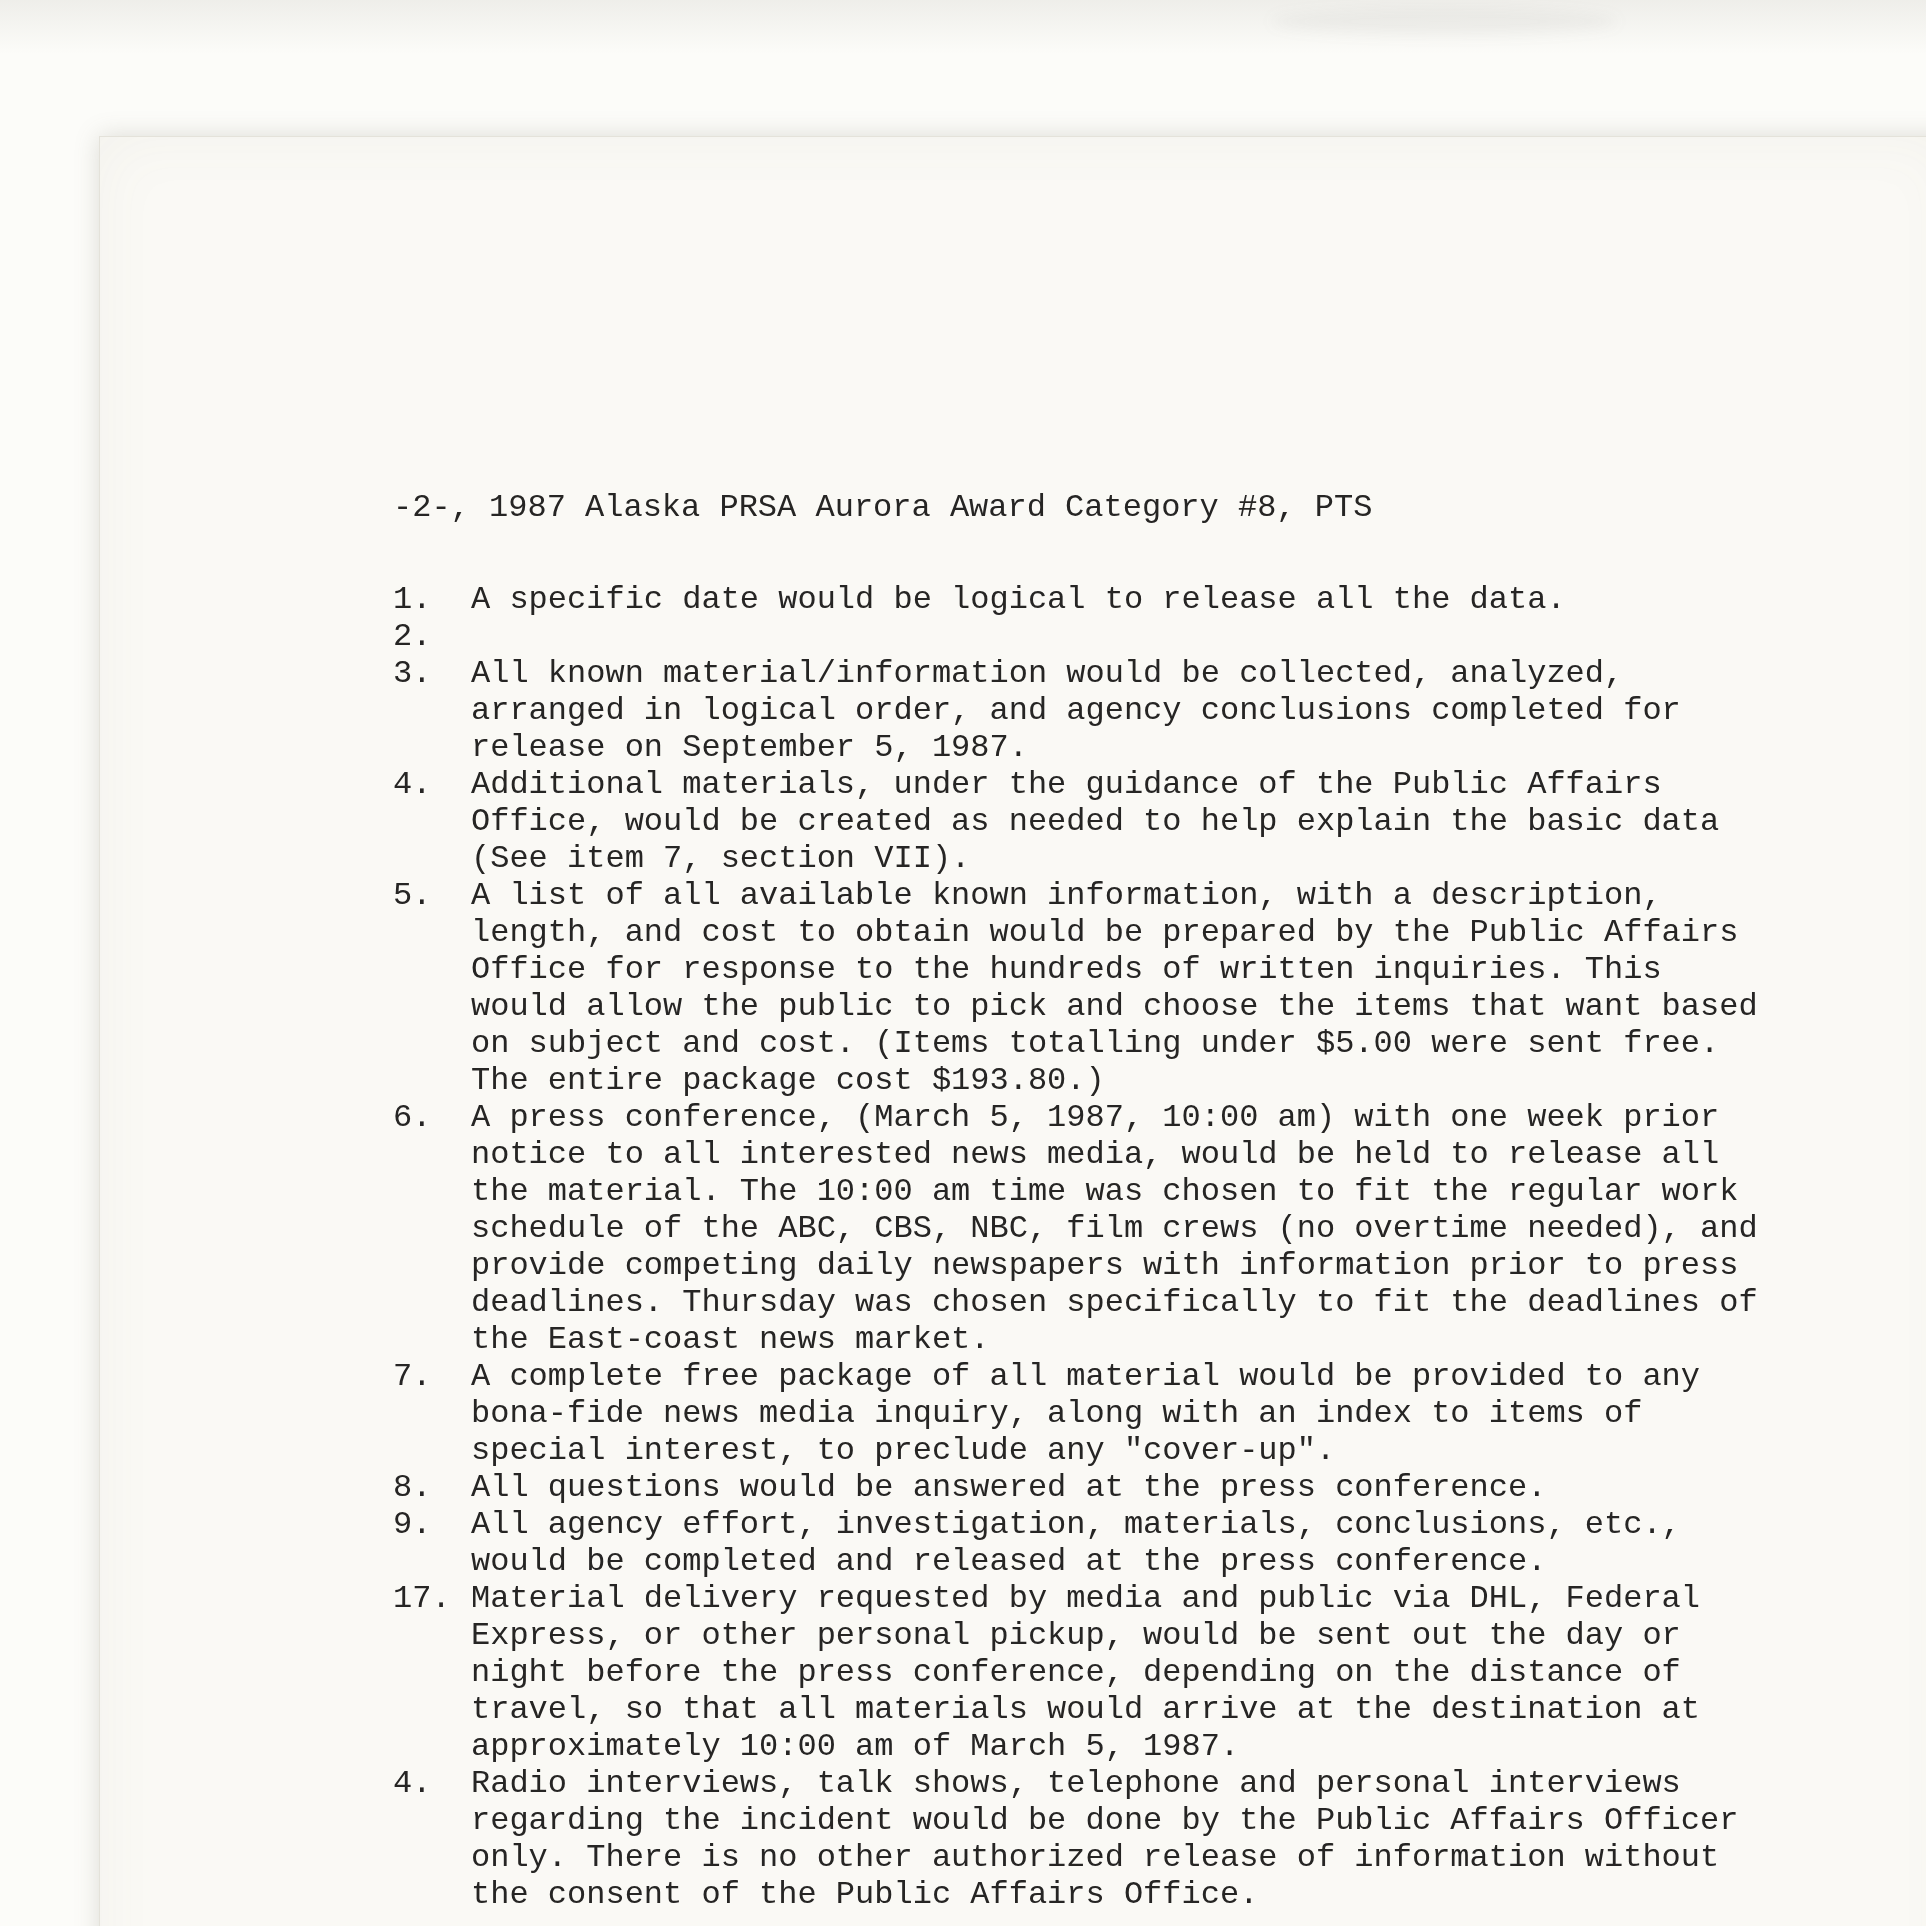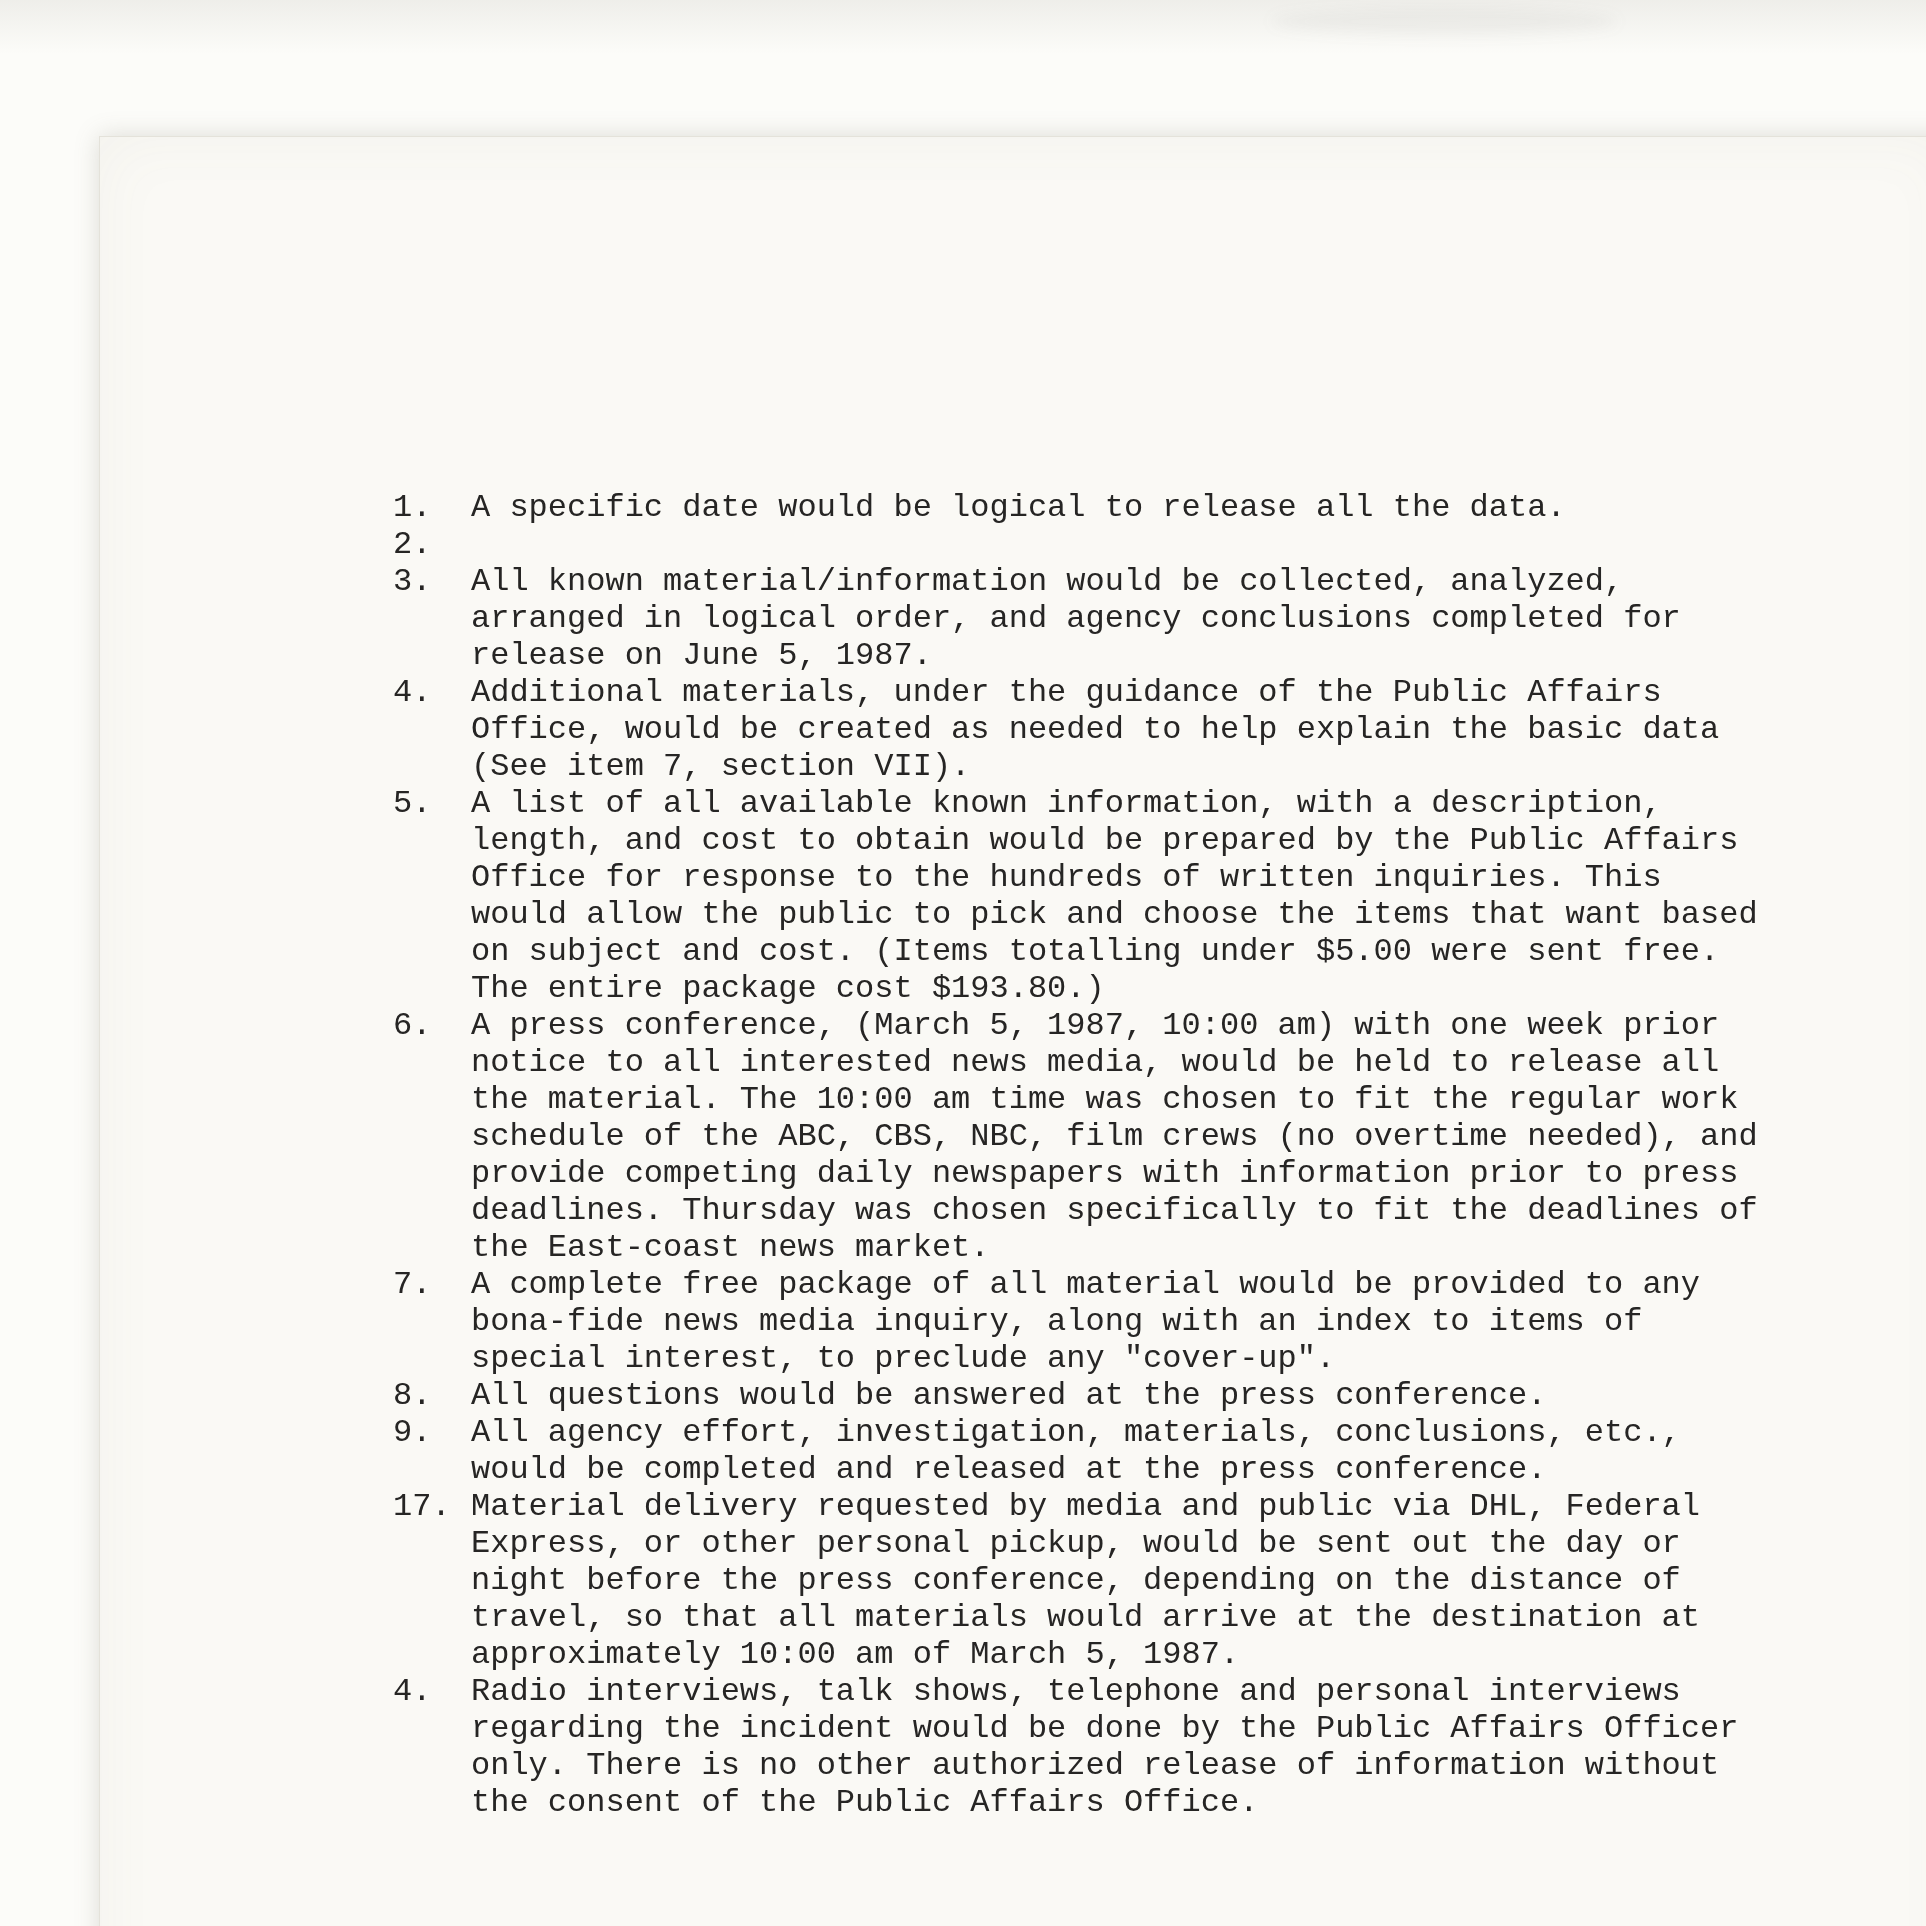--- a/index.html
+++ b/index.html
@@ -70,33 +70,34 @@
   }
 </style>
 </head>
 <body>
 
 <div class="scan-edge"></div>
 <div class="smudge a"></div>
 
 <div class="paper">
   <div class="content">
+    <div class="doc-header">-2-, 1987 Alaska PRSA Aurora Award Category #8, PTS</div>
     <div class="list">
         <div class="item">
           <span class="num">1.</span>
           <span class="txt">A specific date would be logical to release all the data.</span>
         </div>
         <div class="item">
           <span class="num">2.</span>
         </div>
         <div class="item">
           <span class="num">3.</span>
           <span class="txt">All known material/information would be collected, analyzed,
 arranged in logical order, and agency conclusions completed for
-release on June 5, 1987.</span>
+release on September 5, 1987.</span>
         </div>
         <div class="item">
           <span class="num">4.</span>
           <span class="txt">Additional materials, under the guidance of the Public Affairs
 Office, would be created as needed to help explain the basic data
 (See item 7, section VII).</span>
         </div>
         <div class="item">
           <span class="num">5.</span>
           <span class="txt">A list of all available known information, with a description,

